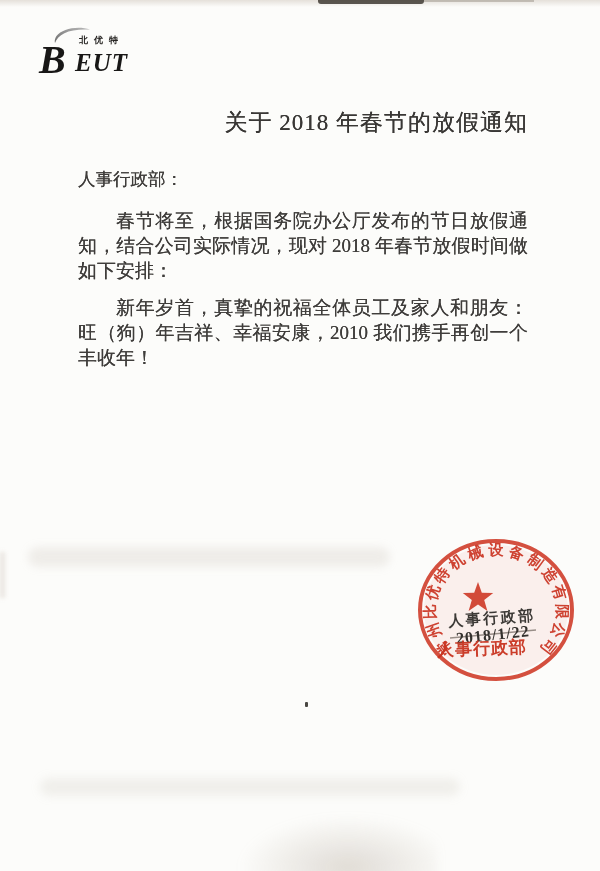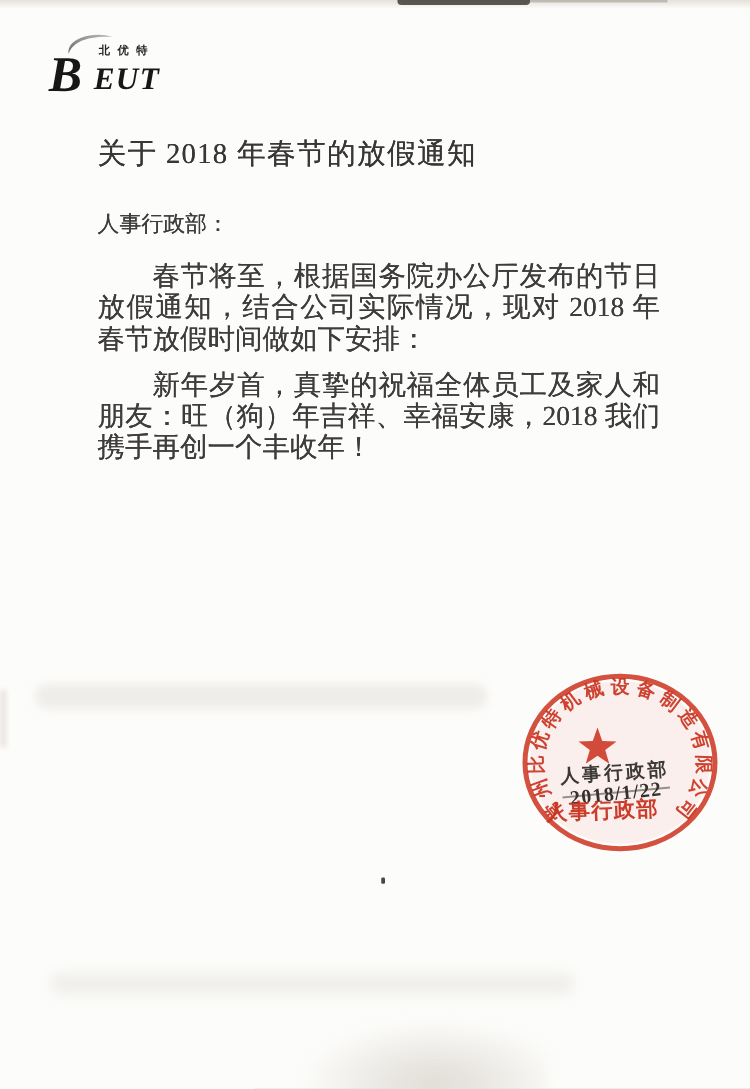--- a/index.html
+++ b/index.html
@@ -29,26 +29,26 @@
     filter:blur(5px);}
   
   .logo{position:absolute;left:33px;top:26px;}
   .logo-b{font-family:"Liberation Serif","DejaVu Serif",serif;font-size:40px;
     font-style:italic;font-weight:bold;fill:#181716;}
   .logo-rest{font-family:"Liberation Serif","DejaVu Serif",serif;font-size:25px;
     font-style:italic;font-weight:bold;letter-spacing:1px;fill:#181716;}
   .logo-cn{font-size:9px;letter-spacing:6px;fill:#262422;font-weight:bold;}
   
   .content{position:absolute;left:78px;top:106px;width:450px;}
-  .title{margin:0;font-size:23px;font-weight:normal;text-align:left;
+  .title{margin:0;font-size:23px;font-weight:normal;text-align:right;
     letter-spacing:1px;color:#393735;line-height:34px;
     text-shadow:0 0 .4px #393735;}
   .salutation{margin:27px 0 0 0;font-size:17.5px;line-height:25px;
     text-shadow:0 0 .3px #3f3d3b;}
-  .para{margin:16px 0 0 0;font-size:22px;line-height:25px;
+  .para{margin:16px 0 0 0;font-size:19px;line-height:25px;
     text-indent:2em;text-align:justify;text-shadow:0 0 .3px #3f3d3b;}
   .para.tight{margin-top:12px;}
   .underline{text-decoration:underline;text-decoration-thickness:1.8px;
     text-underline-offset:4px;text-decoration-color:#45423f;}
   
   .seal{position:absolute;left:414px;top:536px;filter:blur(.35px) saturate(1.05);}
   .seal-ring{fill:none;stroke:#c83a28;stroke-width:4;opacity:.88;}
   .seal-tint{fill:rgba(216,76,54,.07);}
   .seal-arc-char{font-size:15px;font-weight:bold;fill:#c53524;
     text-anchor:middle;dominant-baseline:central;opacity:.92;}
@@ -89,21 +89,21 @@
 
   <div class="content">
     <h1 class="title">关于 2018 年春节的放假通知</h1>
 
     <p class="salutation">人事行政部：</p>
 
     <p class="para">春节将至，根据国务院办公厅发布的节日放假通知，结合公司实际情况，现对 2018 年春节放假时间做如下安排：</p>
 
 
 
-    <p class="para tight">新年岁首，真挚的祝福全体员工及家人和朋友：旺（狗）年吉祥、幸福安康，2018 我们携手再创一个丰收年！</p>
+    <p class="para tight">新年岁首，真挚的祝福全体员工及家人和朋友：旺（狗）年吉祥、幸福安康，2010 我们携手再创一个丰收年！</p>
   </div>
 
   <svg class="seal" width="165" height="150" viewBox="0 0 165 150">
     <ellipse class="seal-tint" cx="82" cy="74" rx="72" ry="65"></ellipse>
     <ellipse class="seal-ring" cx="82" cy="74" rx="76" ry="69"></ellipse>
     <g id="seal-arc">
         <text x="30.0" y="110.9" transform="rotate(-128.0 30.0 110.9)" class="seal-arc-char">常</text>
         <text x="19.9" y="94.2" transform="rotate(-109.7 19.9 94.2)" class="seal-arc-char">州</text>
         <text x="16.0" y="75.5" transform="rotate(-91.4 16.0 75.5)" class="seal-arc-char">比</text>
         <text x="18.8" y="56.6" transform="rotate(-73.1 18.8 56.6)" class="seal-arc-char">优</text>

